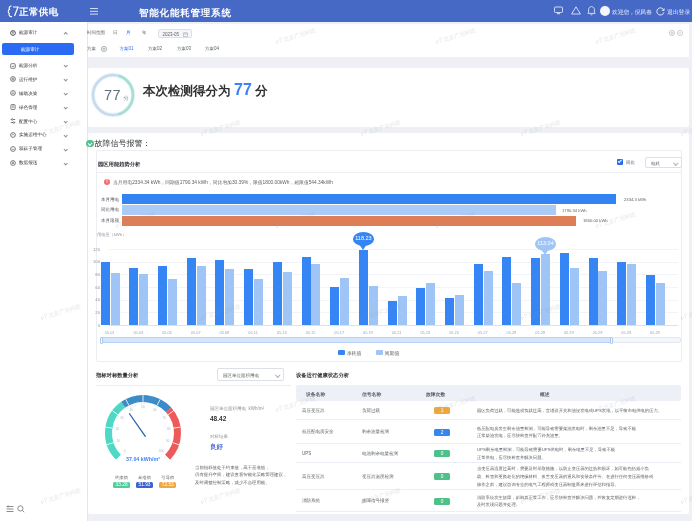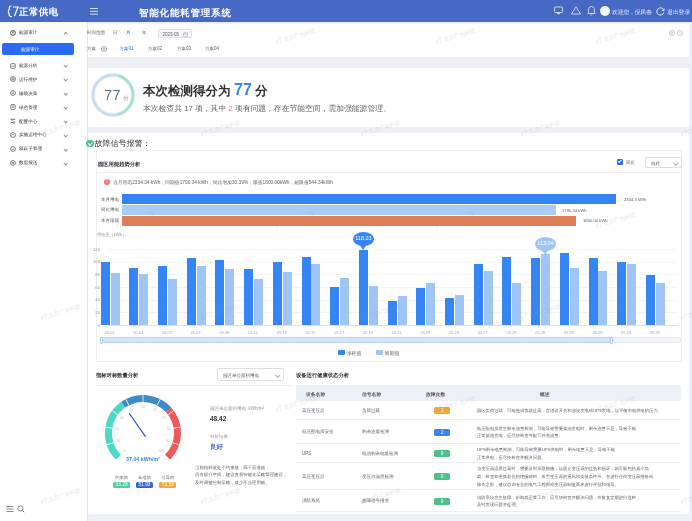--- a/index.html
+++ b/index.html
@@ -213,21 +213,20 @@
     </svg>
 
   <div class="card" style="left:88px;top:68px;width:601px;height:59px;border-radius:2px;"></div>
   <svg id="ring" width="46" height="46" viewBox="0 0 46 46">
     <circle cx="23" cy="23" r="20" fill="none" stroke="#cfe2f3" stroke-width="4.5" opacity="0.4"></circle>
     <circle cx="23" cy="23" r="20" fill="none" stroke="#c3daef" stroke-width="2.4"></circle>
     <path d="M23 3 A20 20 0 0 1 33 40.32" fill="none" stroke="#9de2c6" stroke-width="2.4" opacity="0.9" transform="rotate(16 23 23)"></path>
   </svg>
   <div class="score77">77<span style="font-size:5.5px;color:#8a95a0"> 分</span></div>
   <div class="bigtitle">本次检测得分为 <b>77</b> 分</div>
-  <div class="subtitle">本次检查共 17 项，其中 <em>2</em> 项有问题，存在节能空间，需加强能源管理。</div>
 
   <div class="card" style="left:88px;top:133px;width:601px;height:381px;border-radius:2px;"></div>
   <div class="greenck"></div>
   <div class="audittl">故障信号报警：</div>
 
   <div id="sub1"></div>
   <div class="subttl">园区用能趋势分析</div>
   <div class="abs" style="left:96px;top:172px;width:586px;height:1px;background:#eceef3"></div>
   <div class="ckbox"></div>
   <div class="t45" style="left:626px;top:159.5px;">同比</div>

